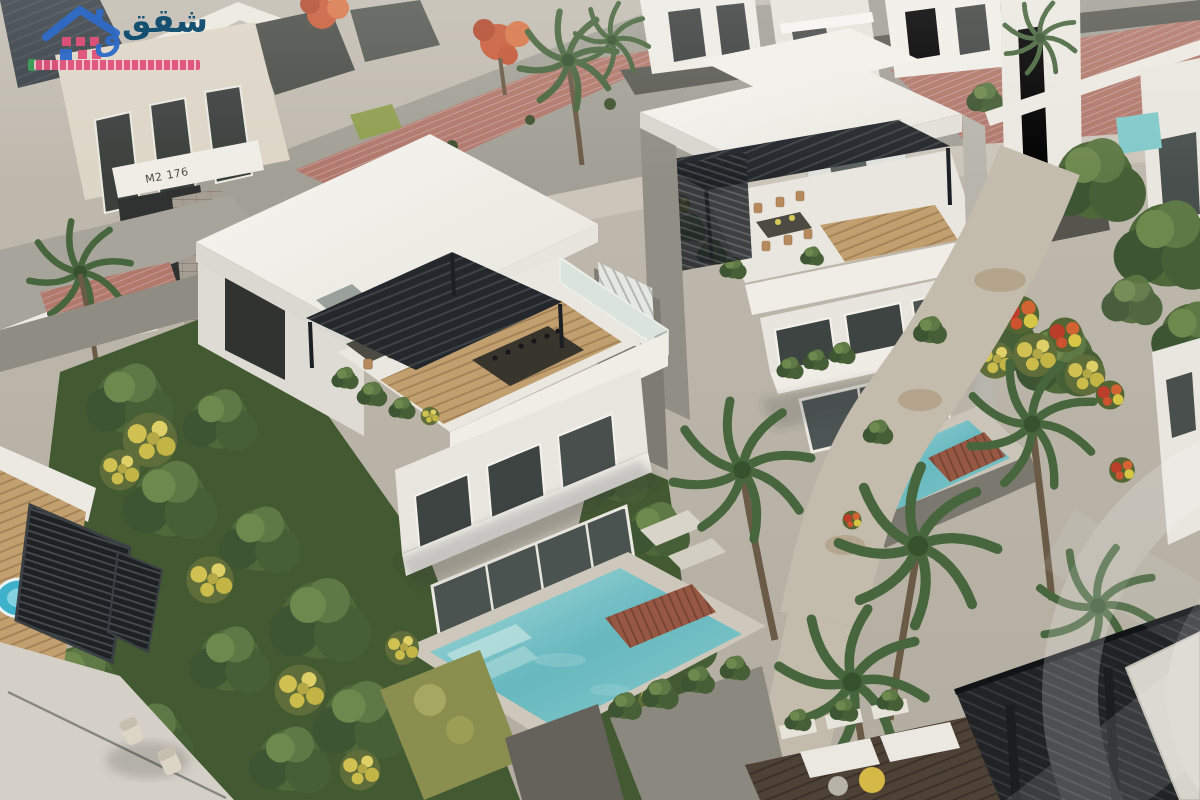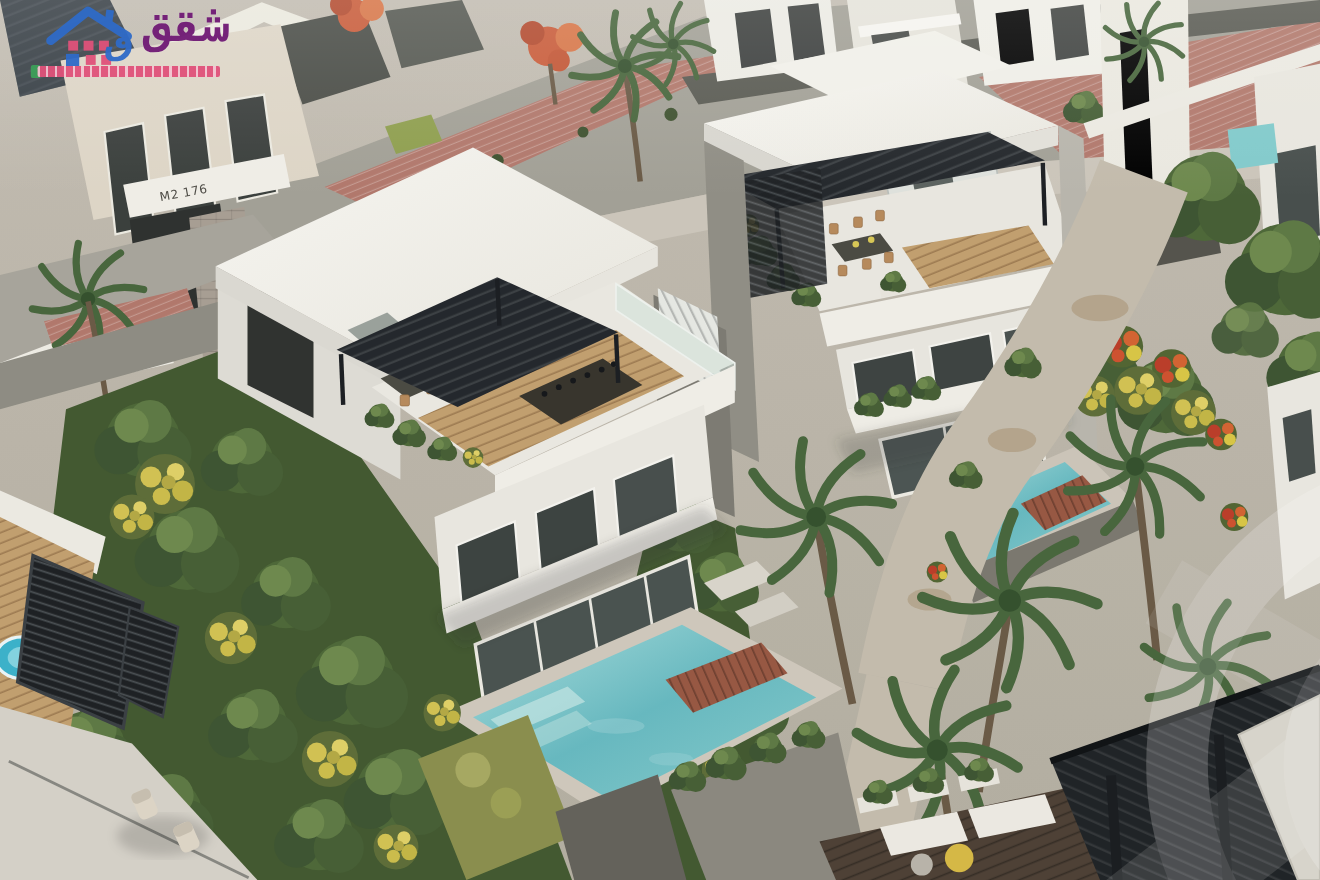--- a/index.html
+++ b/index.html
@@ -2,22 +2,22 @@
 <html><head>
 <meta charset="utf-8">
 <style>
   html,body{margin:0;padding:0;background:#888;}
   .stage{position:relative;width:1200px;height:800px;overflow:hidden;
          font-family:"DejaVu Sans","Liberation Sans",sans-serif;background:#b9b3a6;}
   .scene{position:absolute;left:0;top:0;filter:saturate(.94) contrast(.99);}
   
   .logo{position:absolute;left:30px;top:2px;width:178px;height:74px;z-index:6;opacity:.95;}
   .logo .house{position:absolute;left:10px;top:1px;}
-  .logo .ar-pink{position:absolute;right:0px;top:2px;font-size:43px;line-height:1;
-                 font-weight:bold;color:#701a75;text-shadow:0 0 1px rgba(255,255,255,.35);font-family:Liberation Mono, monospace;}
+  .logo .ar-pink{position:absolute;right:0px;top:2px;font-size:33px;line-height:1;
+                 font-weight:bold;color:#0c4a6e;text-shadow:0 0 1px rgba(255,255,255,.35);}
   .logo .ar-blue{position:absolute;left:64px;top:22px;font-size:31px;line-height:1;
                  font-weight:bold;color:#2f6bc8;}
   .logo .tagline{position:absolute;left:4px;top:58px;width:166px;height:10px;border-radius:2px;
                  background:repeating-linear-gradient(90deg,rgba(255,255,255,.65) 0 2px,rgba(224,82,122,.9) 2px 8px),#e0527a;}
   .logo .tag-green{position:absolute;left:-2px;top:57px;width:9px;height:12px;background:#3da05a;border-radius:2px;}
 </style>
 </head>
 <body>
 
 <div class="stage">

